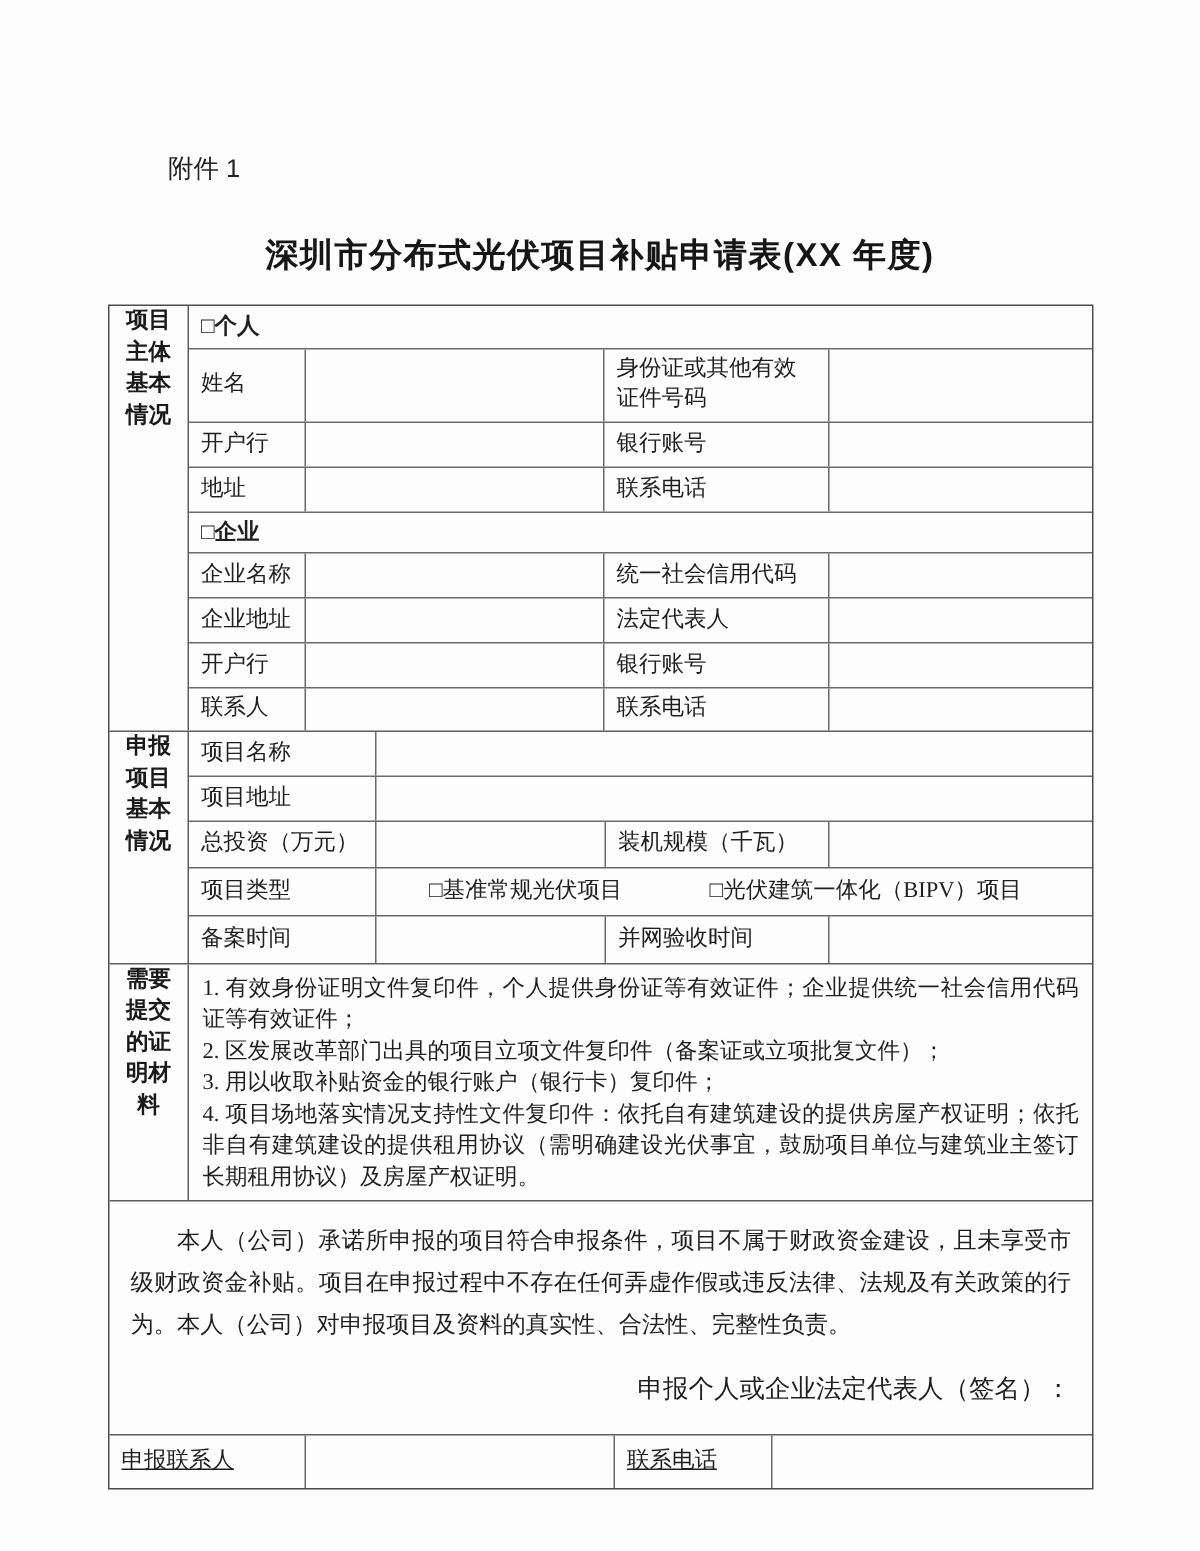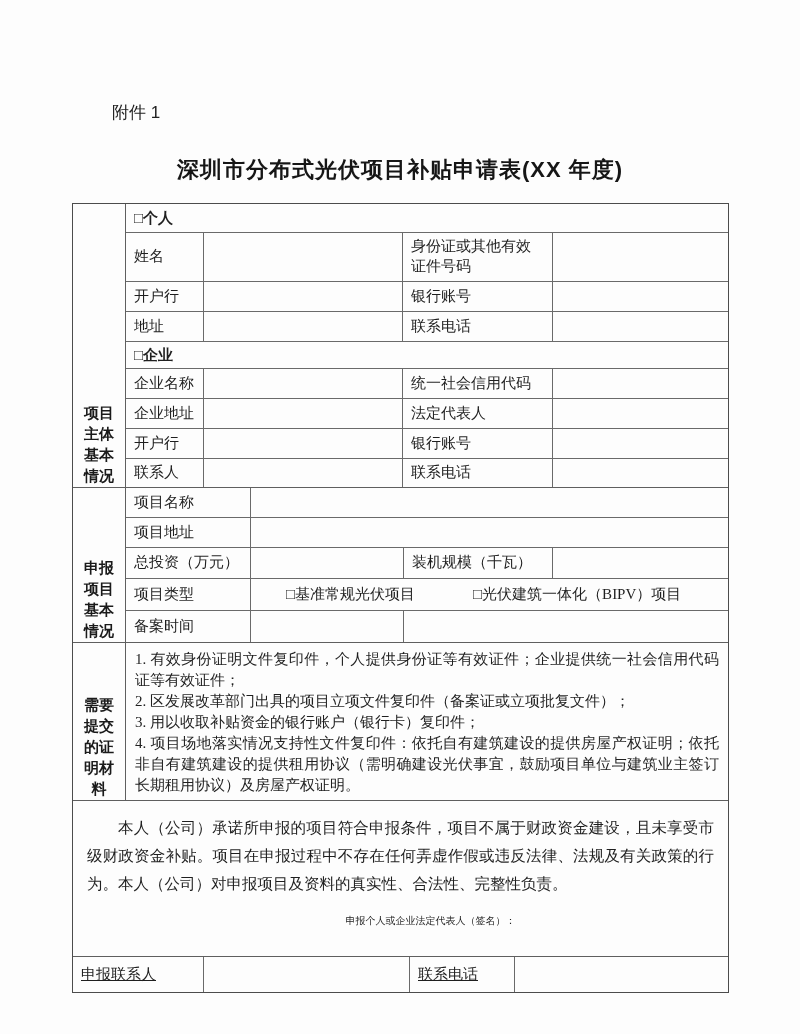--- a/index.html
+++ b/index.html
@@ -21,22 +21,22 @@
   }
   .tbl {
     position:absolute; left:72px; top:203px; width:657px;
     border:1px solid #4c4c4c;
     font-size:15px;
   }
   .sec { display:flex; border-bottom:1px solid #5f5f5f; }
   .sec:last-child { border-bottom:none; }
   .sec-head {
     width:53px; flex:0 0 53px; border-right:1px solid #5f5f5f;
-    display:flex; align-items:flex-end; justify-content:center;
-    font-family:Liberation Serif, serif;
+    display:flex; align-items:flex-start; justify-content:center;
+    font-family:Liberation Mono, monospace;
     font-weight:bold; font-size:15px; line-height:21px; color:#1a1a1a;
     text-align:center;
   }
   .sec-head span { display:block; width:32px; word-break:break-all; }
   .sec-body { flex:1 1 auto; display:flex; flex-direction:column; min-width:0; }
   .row { display:flex; border-bottom:1px solid #6a6a6a; }
   .row:last-child { border-bottom:none; }
   .cell {
     border-right:1px solid #6a6a6a; padding:2px 8px;
     display:flex; align-items:center; line-height:1.32; min-width:0;
@@ -59,21 +59,21 @@
   
   .h29{height:29px} .h49{height:49px} .h30{height:30px} .h27{height:27px}
   .h28{height:28px} .h31{height:31px} .h32{height:32px}
   .materials-body { padding:6px 9px 4px 9px; line-height:21px; font-size:15px; }
   .materials-body .mat-item { text-align:justify; }
   .decl-body { width:100%; padding:13px 14px 8px 14px; height:155px; }
   .decl-text {
     font-size:15.5px; line-height:28px; text-indent:2em; text-align:justify;
   }
   .decl-sign {
-    margin-top:16px; text-align:center; padding-left:60px; font-size:10px;
+    margin-top:16px; text-align:right; padding-left:60px; font-size:17px;
   }
   .type-options { gap:58px; padding-left:35px; }
   .footer-row { height:35px;text-decoration:underline; }
 </style>
 </head>
 <body>
 
 <div class="page">
 
   <div class="attachment">附件 1</div>
@@ -159,20 +159,21 @@
         <div class="row h32">
           <div class="cell cB1">项目类型</div>
           <div class="cell grow type-options">
             <span>□基准常规光伏项目</span>
             <span>□光伏建筑一体化（BIPV）项目</span>
           </div>
         </div>
         <div class="row h31">
           <div class="cell cB1">备案时间</div>
           <div class="cell cB2"></div>
+          <div class="cell cB3">并网验收时间</div>
           <div class="cell grow"></div>
         </div>
       </div>
     </div>
 
     <div class="sec">
       <div class="sec-head">
         <span>需要提交的证明材料</span>
       </div>
       <div class="sec-body">

